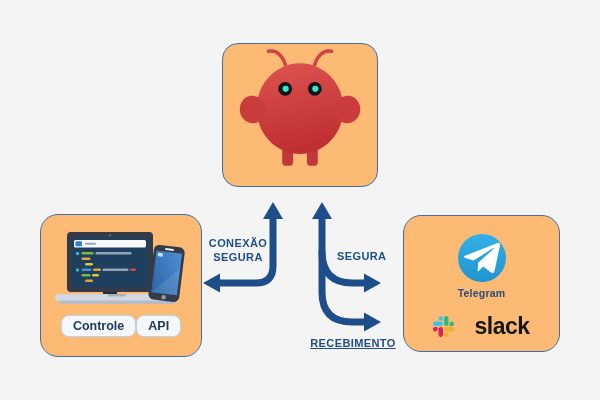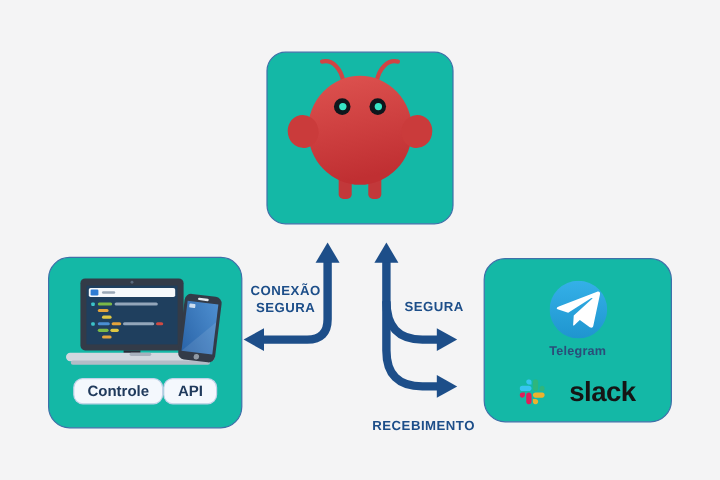--- a/index.html
+++ b/index.html
@@ -7,21 +7,21 @@
     width:600px;height:400px;
     background:#f4f4f5;
     font-family:"Liberation Sans", sans-serif;
     overflow:hidden;
   }
   .canvas{position:relative;width:600px;height:400px;padding-left:44px;}
   .arrows{position:absolute;left:0;top:0;width:600px;height:400px;pointer-events:none;}
 
   .box{
     position:absolute;
-    background:#14b8a6;
+    background:#fdba74;
     border:1.6px solid #3f70a9;
     box-sizing:border-box;
   }
   .top-box{left:222px;top:43px;width:156px;height:144px;border-radius:16px;}
   .left-box{left:40px;top:214px;width:162px;height:143px;border-radius:18px;
             display:flex;flex-direction:column;align-items:center;}
   .right-box{left:403px;top:215px;width:157px;height:137px;border-radius:18px;
              display:flex;flex-direction:column;align-items:center;}
 
   .mascot-svg{position:absolute;left:0;top:0;width:100%;height:100%;}
@@ -49,21 +49,21 @@
     position:absolute;
     color:#1d4e89;
     font-weight:bold;
     font-size:11px;
     letter-spacing:.4px;
     text-align:center;
     line-height:14px;
   }
   .lbl-conexao{left:200px;top:236px;width:76px;}
   .lbl-envio{left:337px;top:249px;width:44px;}
-  .lbl-receb{left:303px;top:348px;width:100px;}
+  .lbl-receb{left:303px;top:336px;width:100px;text-decoration:underline;}
 </style>
 </head>
 <body>
 
 <div class="canvas">
 
   <svg class="arrows" viewBox="0 0 600 400">
     <g fill="none" stroke="#1d4e89" stroke-width="7">
 
       <path d="M 215 283 L 256 283 Q 273 283 273 266 L 273 216"></path>

